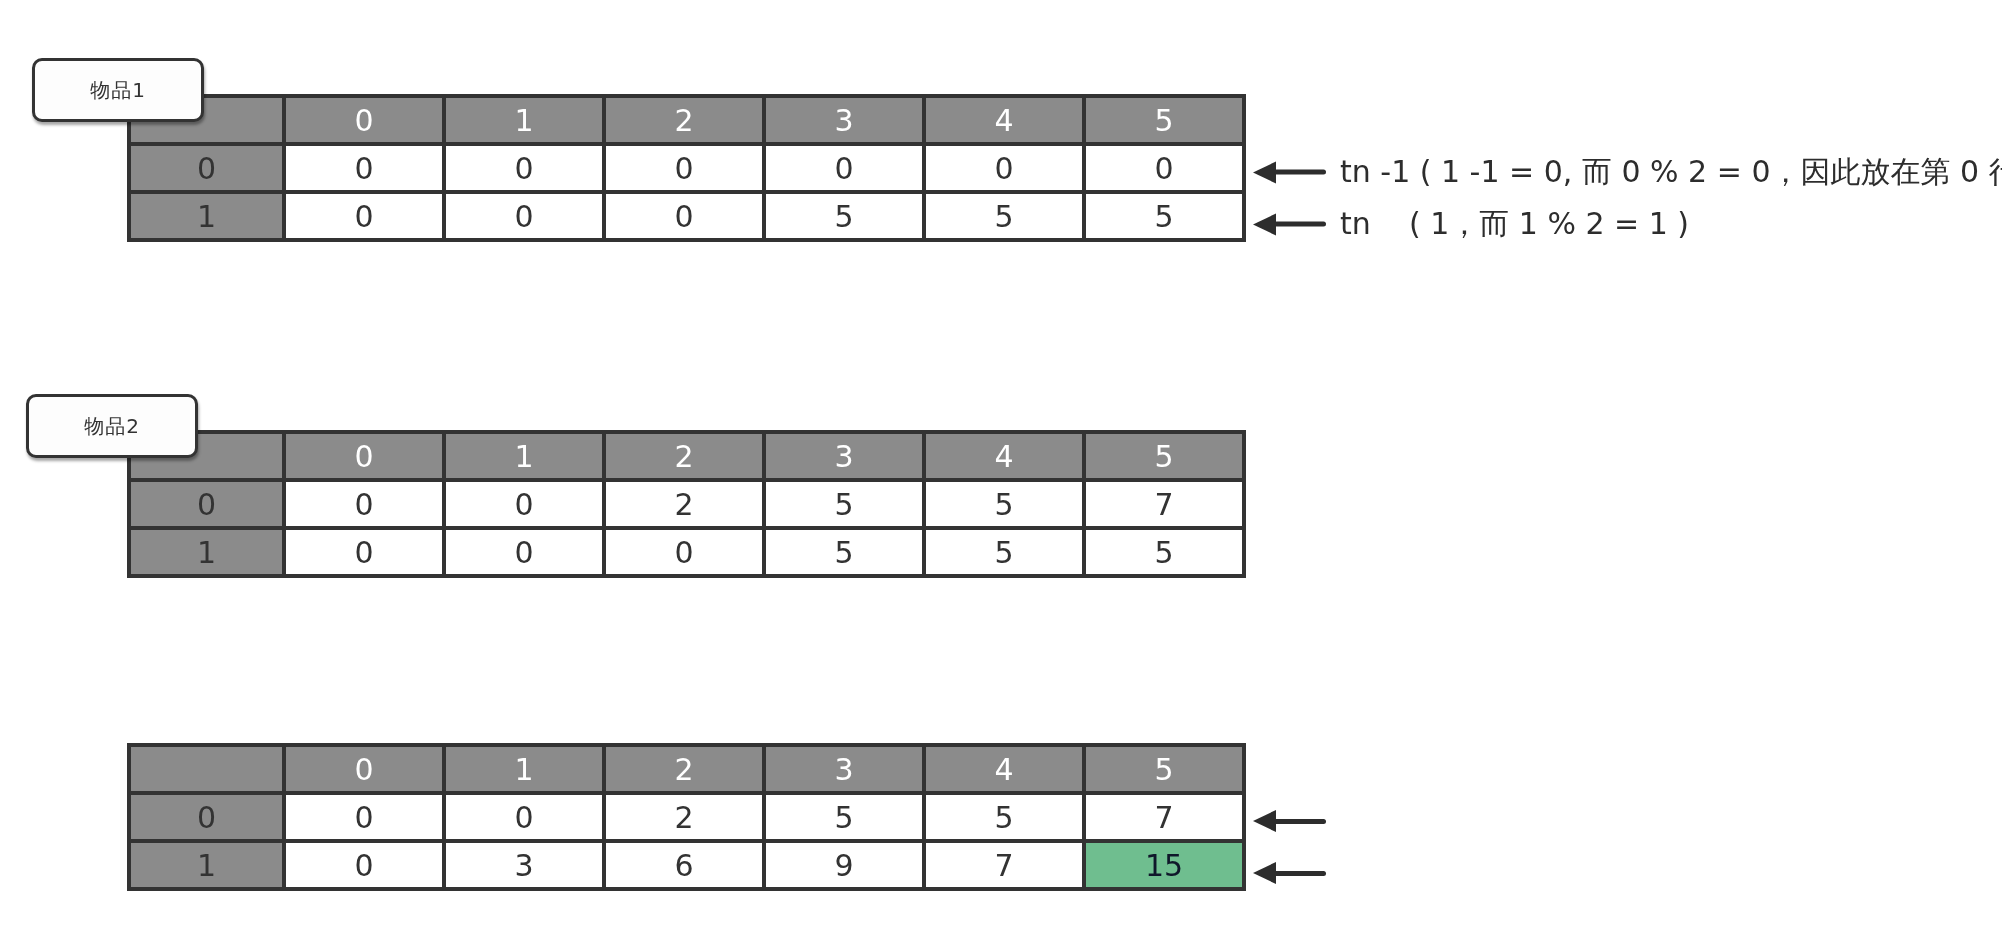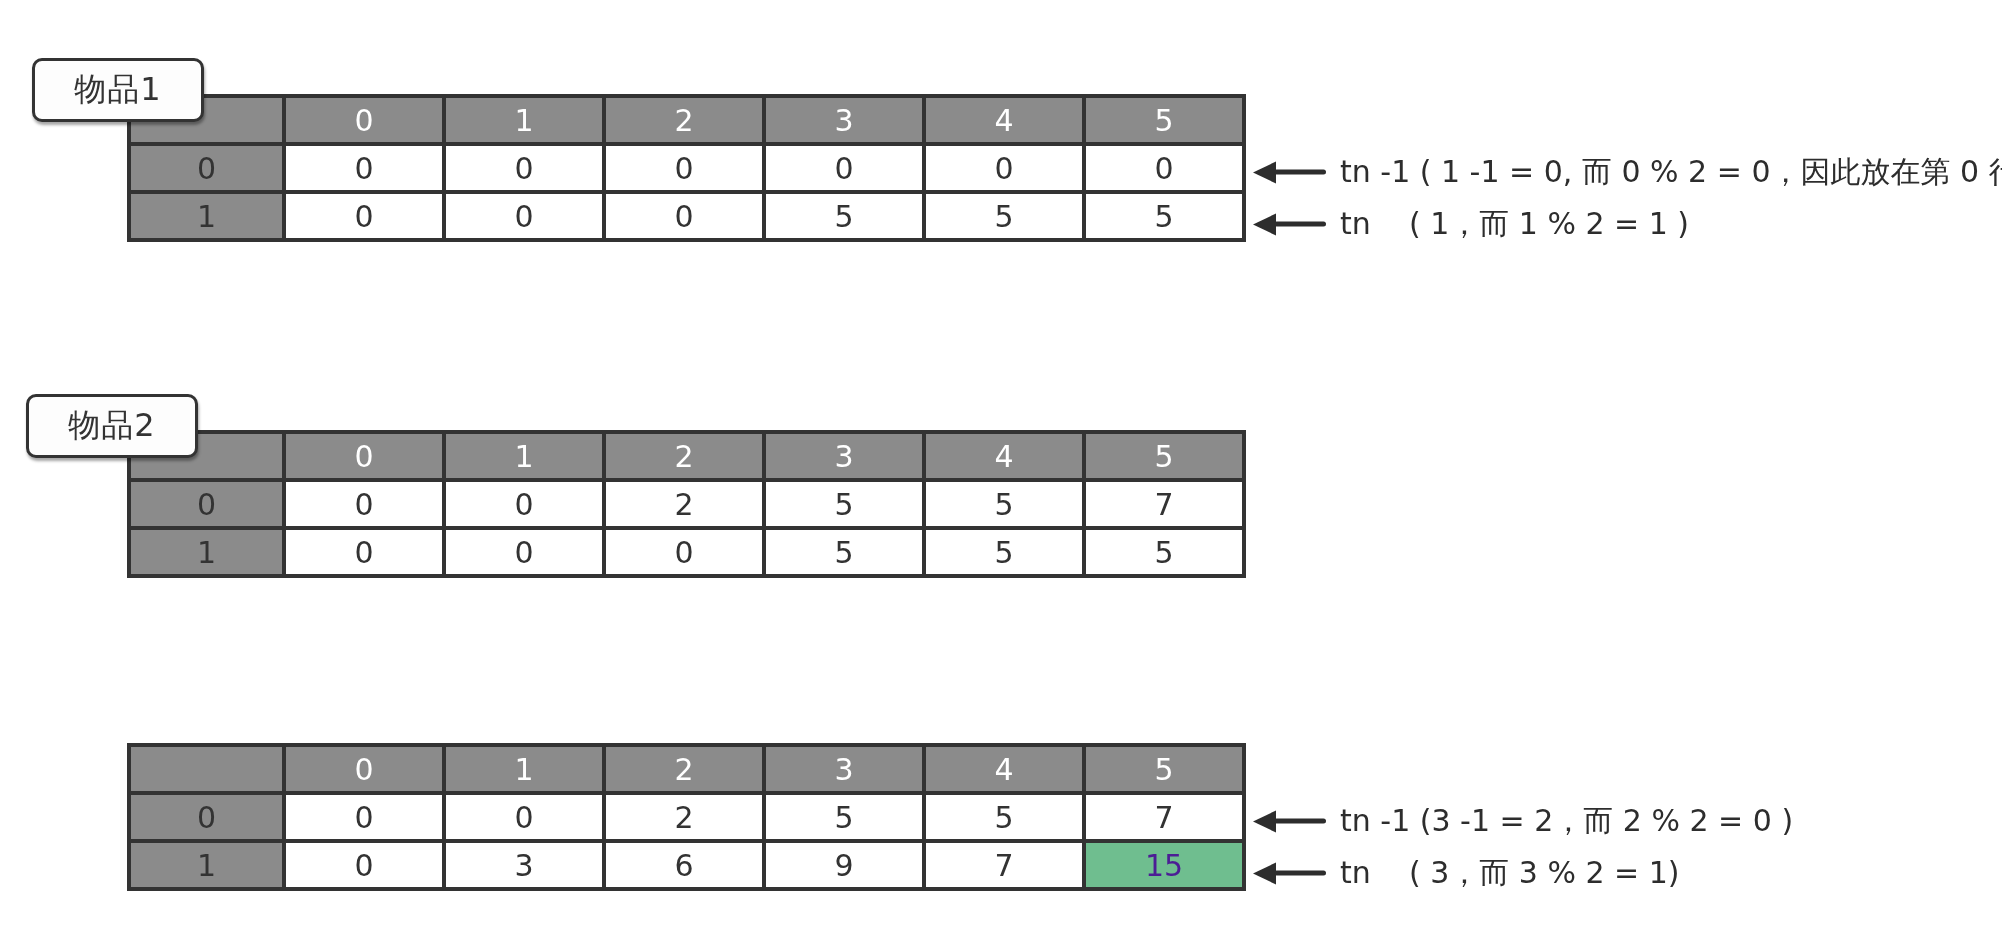--- a/index.html
+++ b/index.html
@@ -24,21 +24,21 @@
     height: 64px;
     background: var(--badge-bg, #fdfdfd);
     border: 3px solid var(--border, #333);
     border-radius: 10px;
     box-shadow: 1px 3px 3px rgba(0,0,0,.35);
     display: flex;
     align-items: center;
     justify-content: center;
     z-index: 2;
   }
-  .badge-text { font-size: 32px; color: #333; letter-spacing: 1px; }
+  .badge-text { font-size: 20px; color: #333; letter-spacing: 1px; }
 
   
   table.dp {
     position: absolute;
     left: 127px;
     top: 36px;
     border-collapse: collapse;
     table-layout: fixed;
     z-index: 1;
   }
@@ -49,21 +49,21 @@
     vertical-align: middle;
     font-size: 30px;
     font-weight: normal;
     padding: 0;
   }
   .dp th.corner, .dp th.head, .dp th.rowhead { background: var(--gray, #8b8b8b); }
   .dp th.corner { width: 155px; }
   .dp th.head { width: 160px; color: #fff; }
   .dp th.rowhead { color: #333; }
   .dp td { background: #fff; color: #333; }
-  .dp td.hl { background: var(--green, #6fbe8f); color: #4c1d95; }
+  .dp td.hl { background: var(--green, #6fbe8f); color: #0f172a; }
 
   
   .ann {
     position: absolute;
     left: 1253px;
     transform: translateY(-50%);
     display: flex;
     align-items: center;
     white-space: pre;
     z-index: 1;
@@ -202,21 +202,19 @@
           <td>3</td>
           <td>6</td>
           <td>9</td>
           <td>7</td>
           <td class="hl">15</td>
         </tr>
       </tbody>
     </table>
     <div class="ann" style="top:114px">
       <span class="arrow"><span class="ahead"></span><span class="atail"></span></span>
-      <span class="ann-text">tn -1 (3 -1 = 2，而 2 % 2 = 0 )</span>
     </div>
     <div class="ann" style="top:166px">
       <span class="arrow"><span class="ahead"></span><span class="atail"></span></span>
-      <span class="ann-text">tn    ( 3，而 3 % 2 = 1)</span>
     </div>
   </section>
 
 </div>
 
 </body></html>

